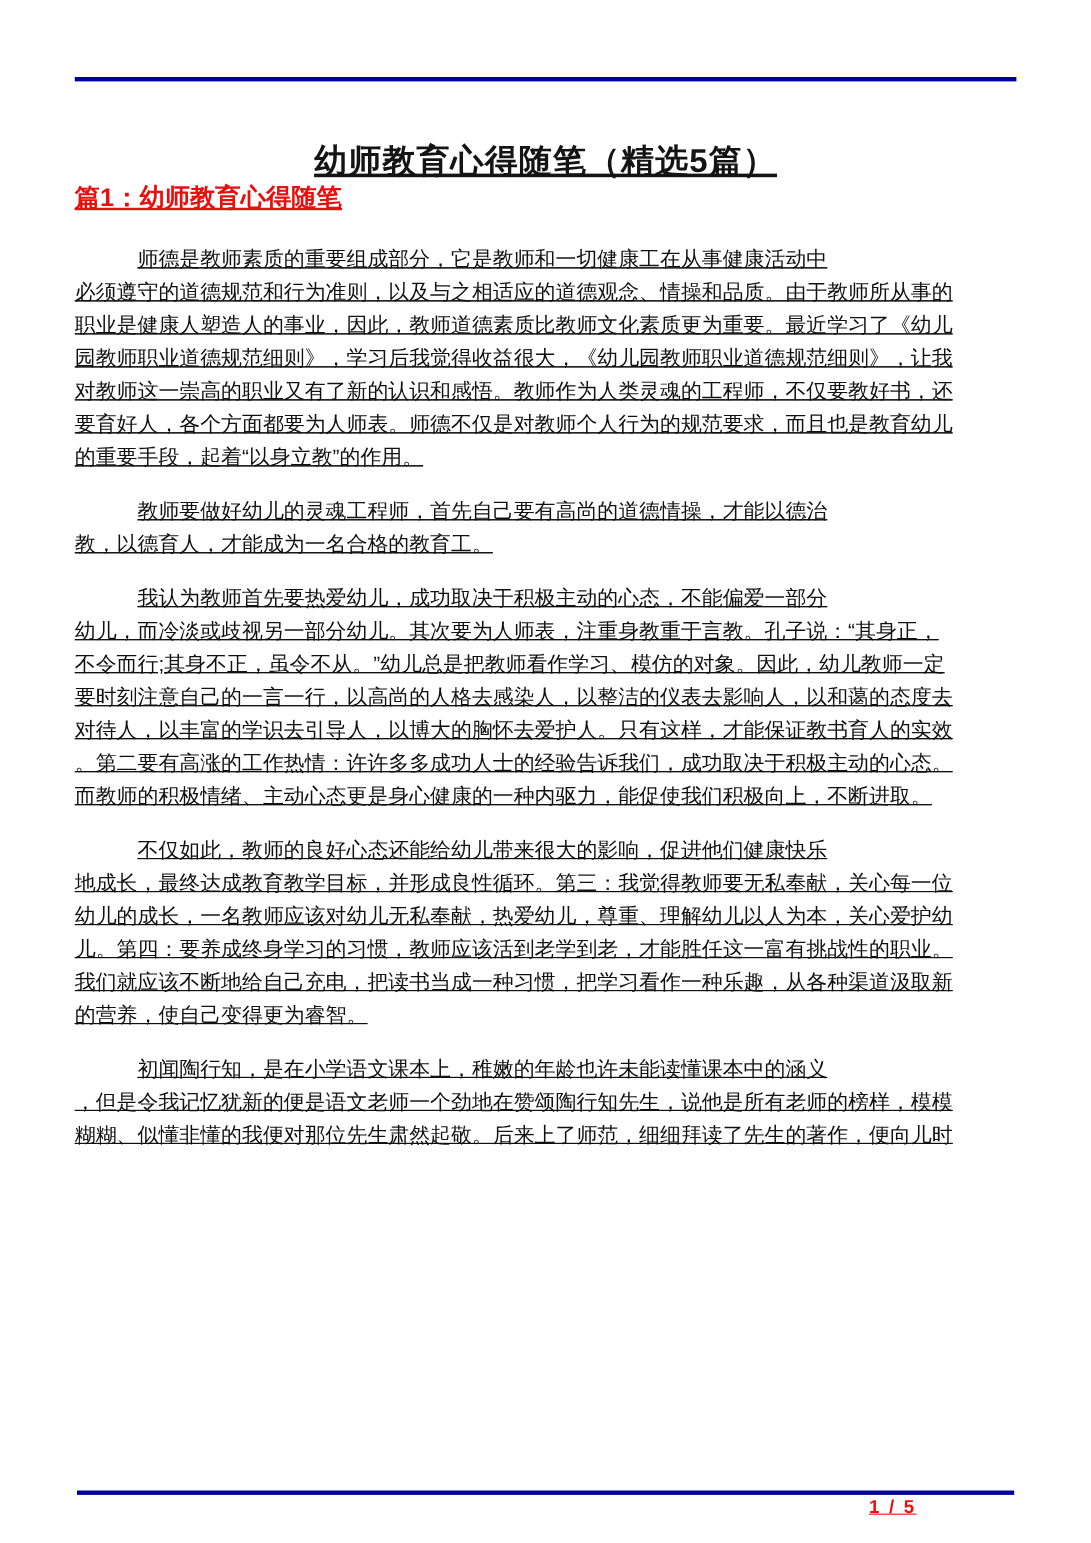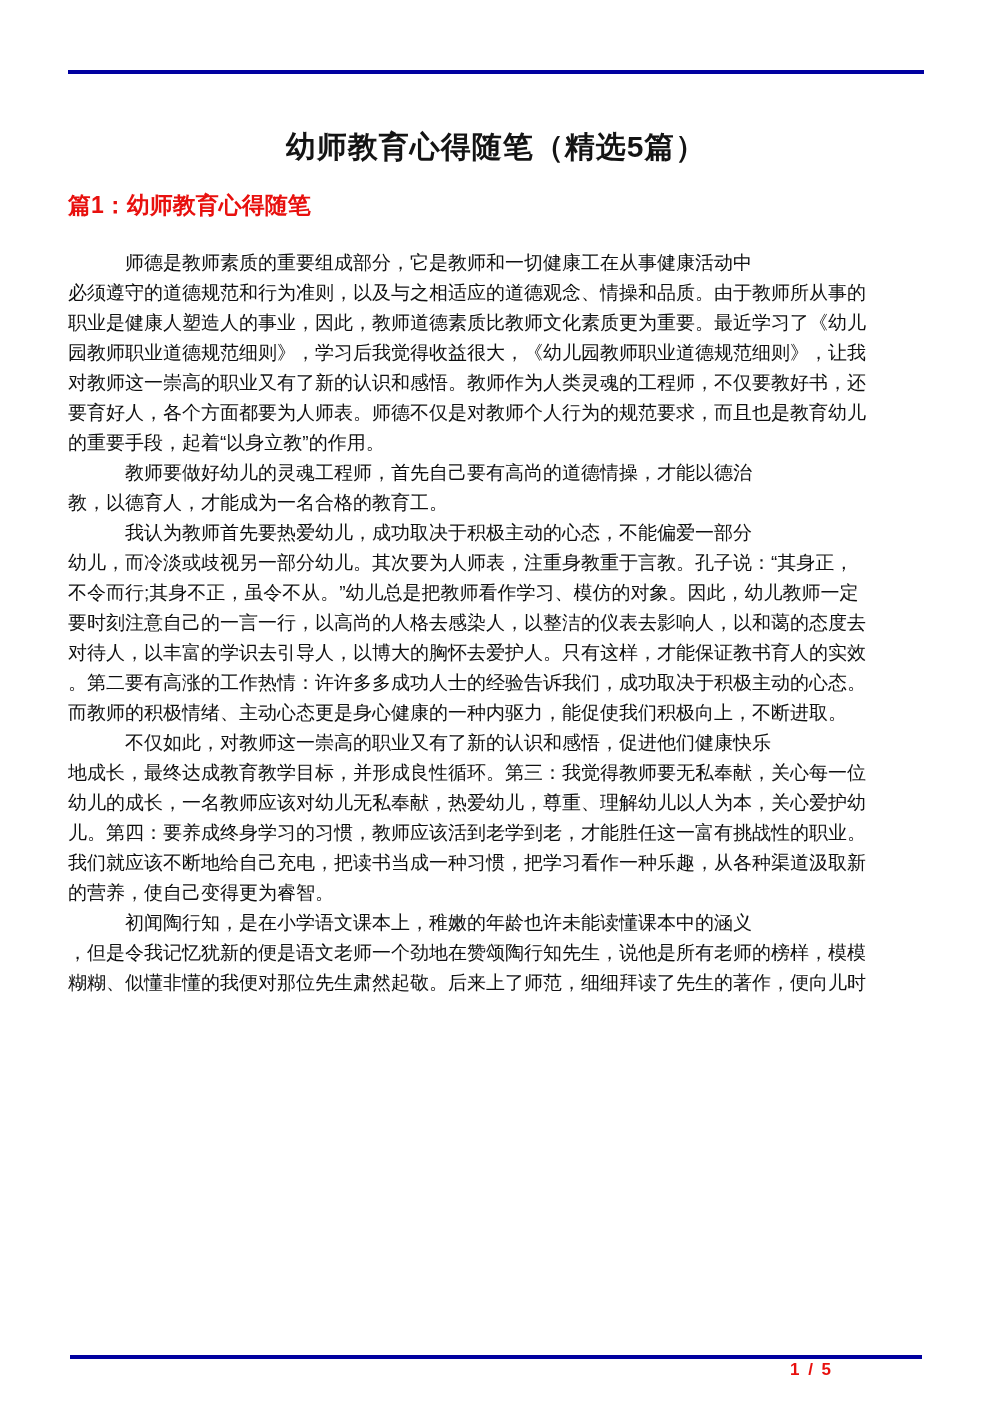--- a/index.html
+++ b/index.html
@@ -1,20 +1,20 @@
 <!DOCTYPE html>
 <html style="--rule-blue: #0000a0; --heading-red: #e8100e; --body-text: #101010;"><head>
 <meta charset="utf-8">
 <style>
   :root {
     --rule-blue: #0000a0;
     --heading-red: #e8100e;
     --body-text: #101010;
   }
-  * { box-sizing: border-box; }
+  * { box-sizing: border-box; text-decoration: underline; }
   html, body { margin: 0; padding: 0; }
   body {
     width: 992px;
     height: 1403px;
     position: relative;
     background: #ffffff;
     font-family: "Liberation Sans", sans-serif;
     color: var(--body-text);
     overflow: hidden;
   }
@@ -37,23 +37,24 @@
     text-align: center;
     color: #141414;
     letter-spacing: 1px;
   }
   .section-heading {
     font-size: 23px;
     line-height: 30px;
     font-weight: bold;
     color: var(--heading-red);
   }
-  .heading-1 { margin-top: 26px; }
+  .heading-1 { }
   .heading-2 { margin-top: 20px; }
   .para {
+    margin-top: 19px;
     font-size: 19px;
     line-height: 30px;
     white-space: pre-line;
     text-indent: 3em;
     color: var(--body-text);
   }
   .para.first-after-heading { margin-top: 28px; }
   .para.mt26 { margin-top: 26px; }
   .bottom-rule {
     position: absolute;
@@ -97,21 +98,21 @@
 教，以德育人，才能成为一名合格的教育工。</div>
 
   <div class="para">我认为教师首先要热爱幼儿，成功取决于积极主动的心态，不能偏爱一部分
 幼儿，而冷淡或歧视另一部分幼儿。其次要为人师表，注重身教重于言教。孔子说：“其身正，
 不令而行;其身不正，虽令不从。”幼儿总是把教师看作学习、模仿的对象。因此，幼儿教师一定
 要时刻注意自己的一言一行，以高尚的人格去感染人，以整洁的仪表去影响人，以和蔼的态度去
 对待人，以丰富的学识去引导人，以博大的胸怀去爱护人。只有这样，才能保证教书育人的实效
 。第二要有高涨的工作热情：许许多多成功人士的经验告诉我们，成功取决于积极主动的心态。
 而教师的积极情绪、主动心态更是身心健康的一种内驱力，能促使我们积极向上，不断进取。</div>
 
-  <div class="para">不仅如此，对教师这一崇高的职业又有了新的认识和感悟，促进他们健康快乐
+  <div class="para">不仅如此，教师的良好心态还能给幼儿带来很大的影响，促进他们健康快乐
 地成长，最终达成教育教学目标，并形成良性循环。第三：我觉得教师要无私奉献，关心每一位
 幼儿的成长，一名教师应该对幼儿无私奉献，热爱幼儿，尊重、理解幼儿以人为本，关心爱护幼
 儿。第四：要养成终身学习的习惯，教师应该活到老学到老，才能胜任这一富有挑战性的职业。
 我们就应该不断地给自己充电，把读书当成一种习惯，把学习看作一种乐趣，从各种渠道汲取新
 的营养，使自己变得更为睿智。</div>
 
 
 
   <div class="para">初闻陶行知，是在小学语文课本上，稚嫩的年龄也许未能读懂课本中的涵义
 ，但是令我记忆犹新的便是语文老师一个劲地在赞颂陶行知先生，说他是所有老师的榜样，模模

